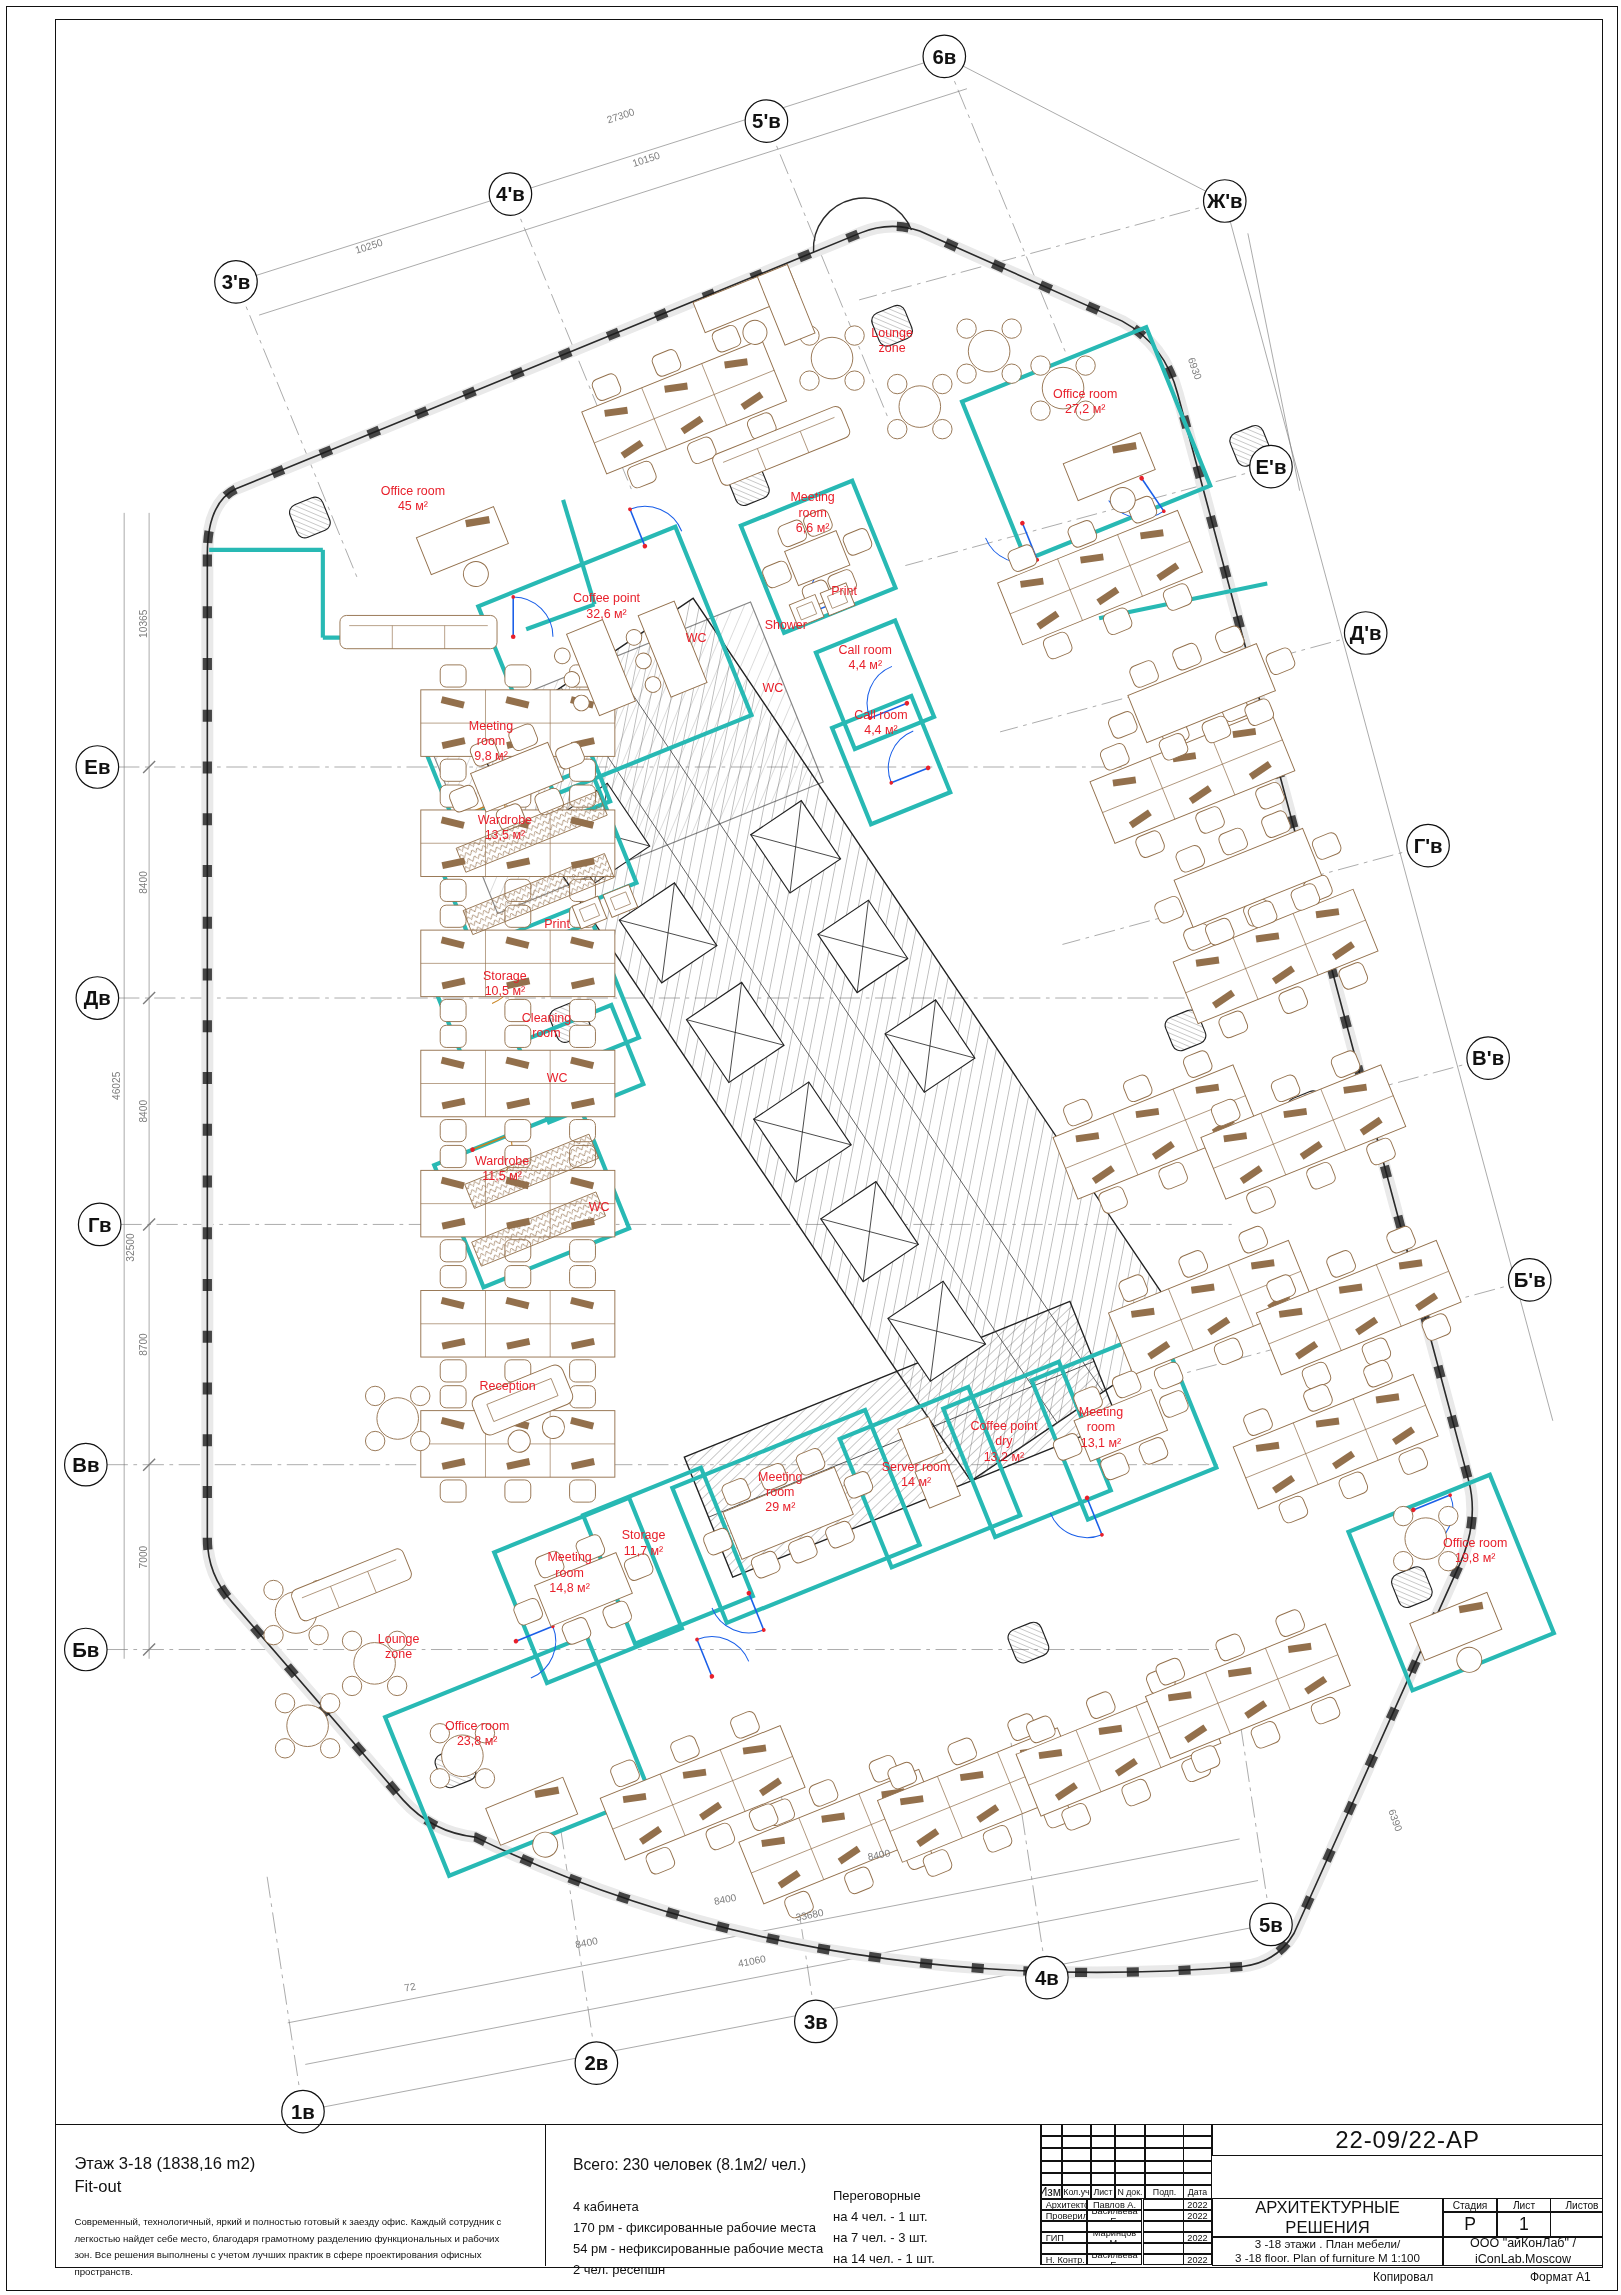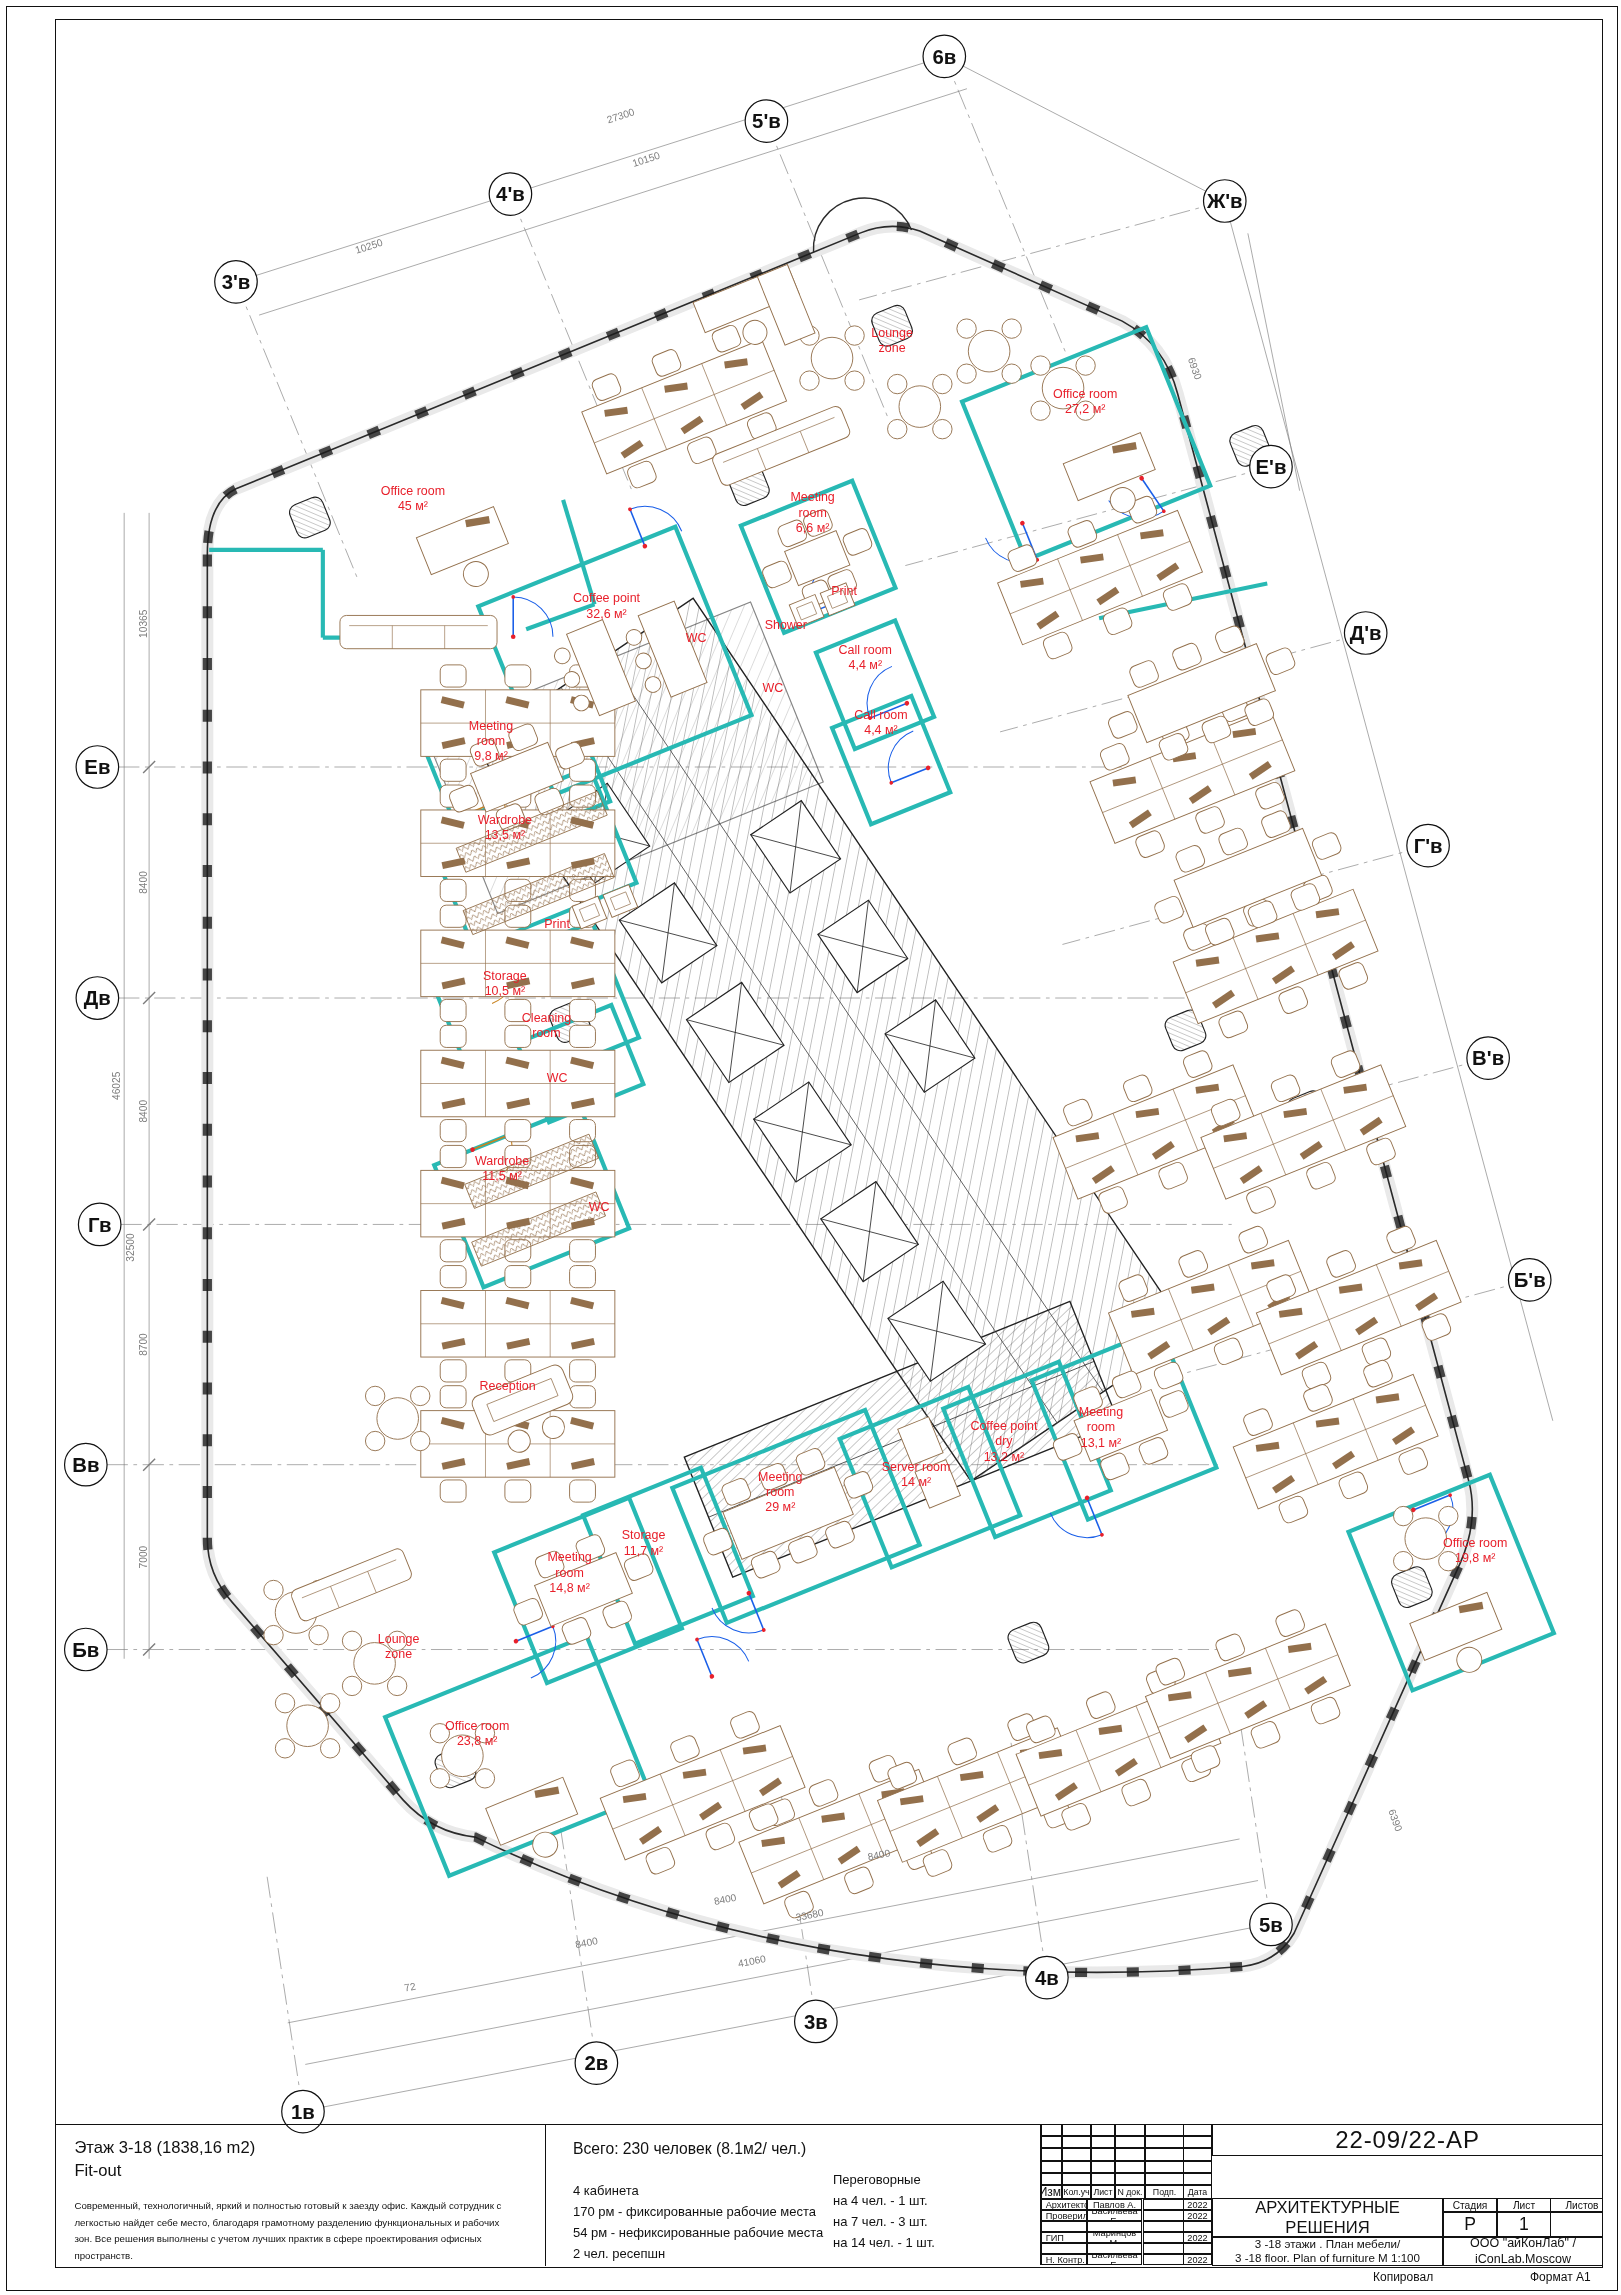--- a/index.html
+++ b/index.html
@@ -4,21 +4,21 @@
 <style>
   html,body{margin:0;padding:0;background:#ffffff;}
   body{font-family:"Liberation Sans", sans-serif; color:#111;}
   .sheet{position:relative;width:1622px;height:2295px;background:#fff;overflow:hidden;}
   svg text{font-family:"Liberation Sans", sans-serif;}
   .frame-outer{position:absolute;left:5.5px;top:5.5px;width:1610px;height:2283px;border:0.9px solid #111;}
   .frame-main{position:absolute;left:55px;top:18.5px;width:1546px;height:2247px;border:1.8px solid #111;}
   
   .band{position:absolute;left:55px;top:2124px;width:1546px;height:141px;border-top:1.4px solid #111;}
   .band .vline{position:absolute;top:0;width:0;height:141px;border-left:0.9px solid #111;}
-  .panel{position:absolute;top:0;height:141px;}
+  .panel{position:absolute;top:16px;height:141px;}
   .p-left{left:0;width:490px;}
   .p-mid{left:491px;width:548px;}
   .info-title{position:absolute;left:19.4px;top:13px;font-size:16.6px;color:#111;}
   .info-sub{position:absolute;left:19.4px;top:36px;font-size:16.6px;}
   .info-par{position:absolute;left:19.4px;top:73px;width:444px;font-size:9.7px;line-height:16.6px;}
   .mid-total{position:absolute;left:27px;top:15px;font-size:15.7px;}
   .mid-list{position:absolute;left:27px;top:55px;font-size:13px;line-height:21px;}
   .meet-col{position:absolute;left:287px;top:44px;font-size:13px;line-height:21px;}
   
   .tb{position:absolute;left:1040px;top:2124px;width:562px;height:141px;border-left:1.4px solid #111;box-sizing:border-box;font-size:9.7px;}

